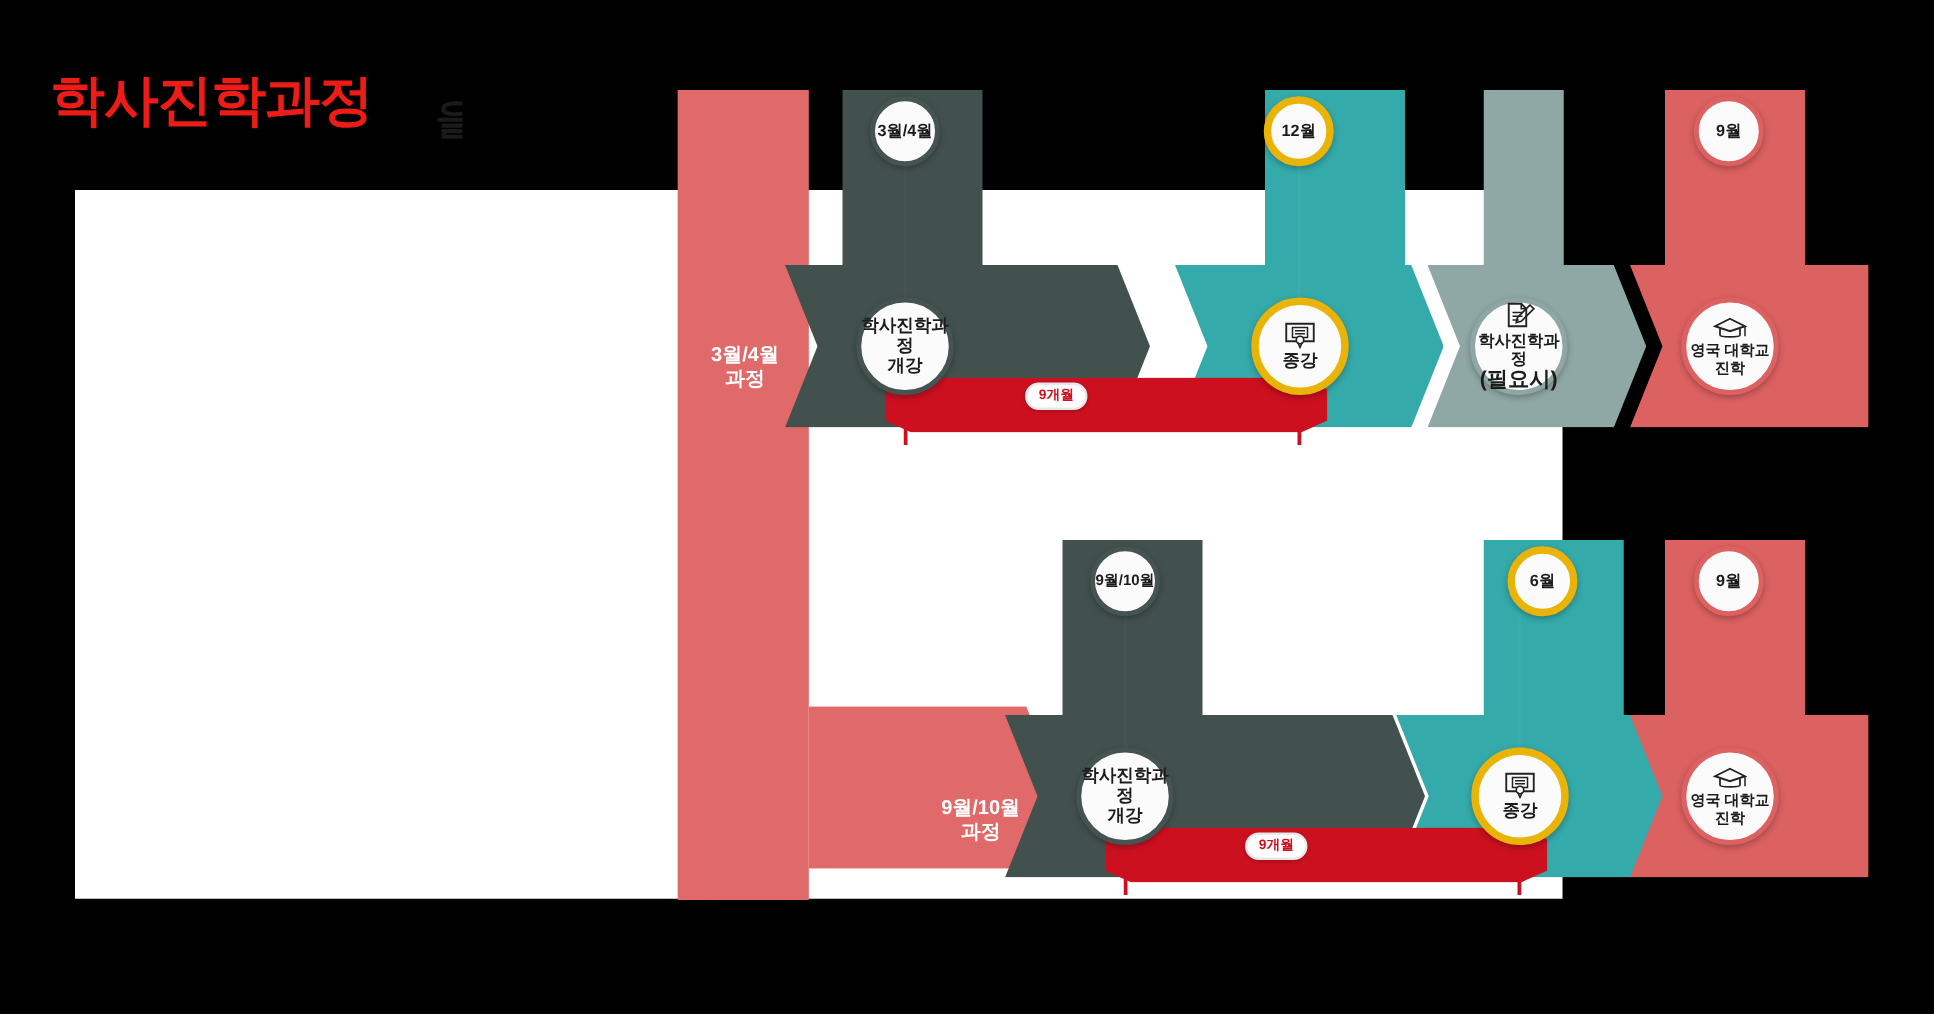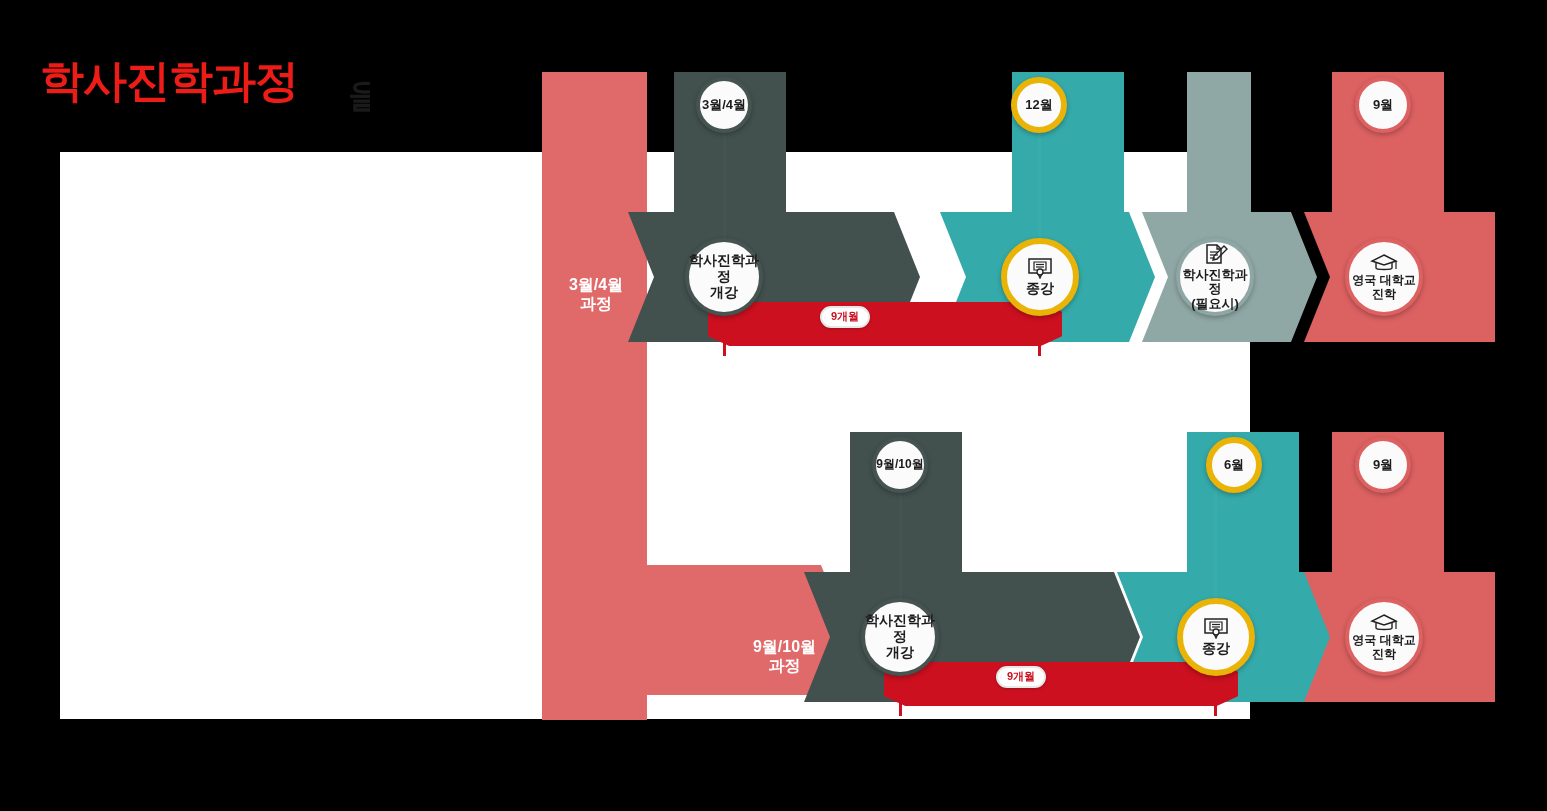--- a/index.html
+++ b/index.html
@@ -45,21 +45,21 @@
     border-radius:50%;
     display:flex; flex-direction:column;
     align-items:center; justify-content:center;
     text-align:center;
     color:#1c1c1c;
     font-weight:bold;
     box-shadow:0 2px 5px rgba(0,0,0,.28);
     z-index:30;
   }
   .node .lbl{ line-height:1.12; }
-  .node .sub{ font-size:13px; font-weight:bold; line-height:1.1; }
+  .node .sub{ font-size:17px; font-weight:bold; line-height:1.1; }
 
   .node.small{ width:56px; height:56px; font-size:13px; }
   .node.big{ width:78px; height:78px; font-size:14px; }
 
   .node.br-dark   { border:4px solid #455450; }
   .node.br-teal   { border:6px solid #eab308; }
   .node.br-gray   { border:4px solid #8ea7a4; }
   .node.br-coral  { border:4px solid #dd6161; }
 
   

